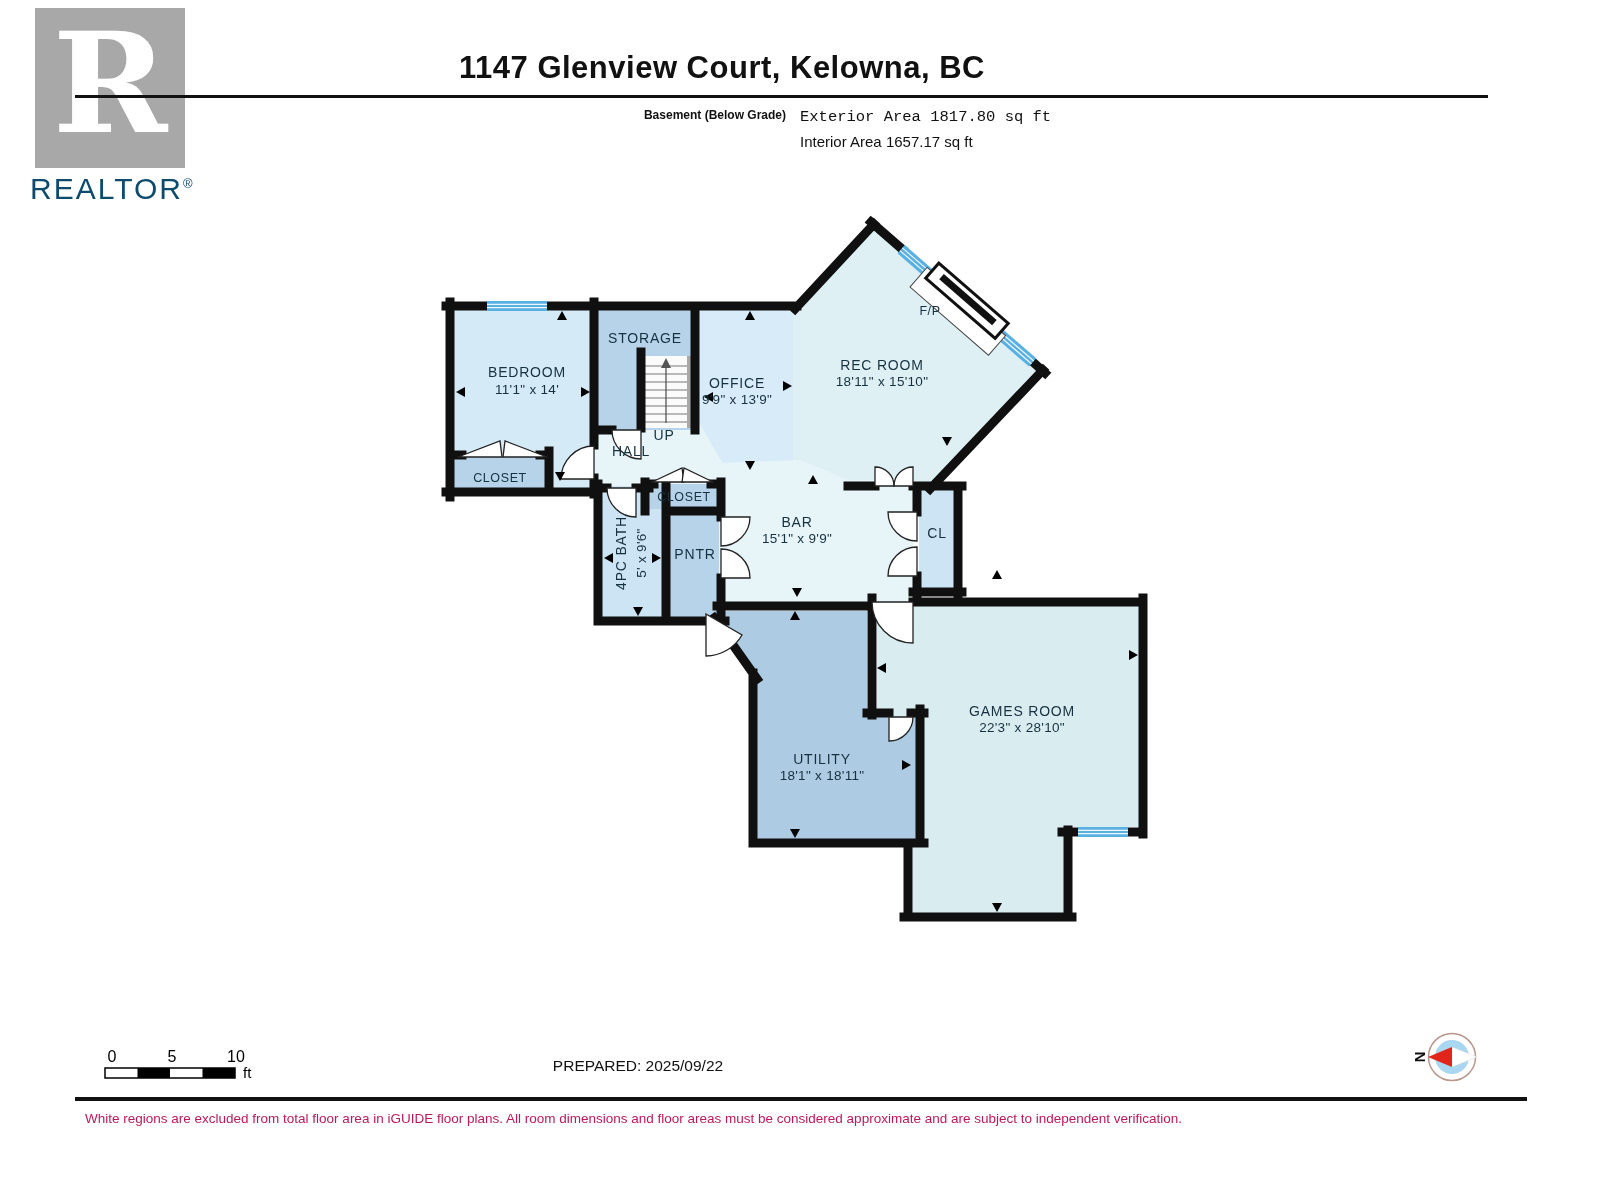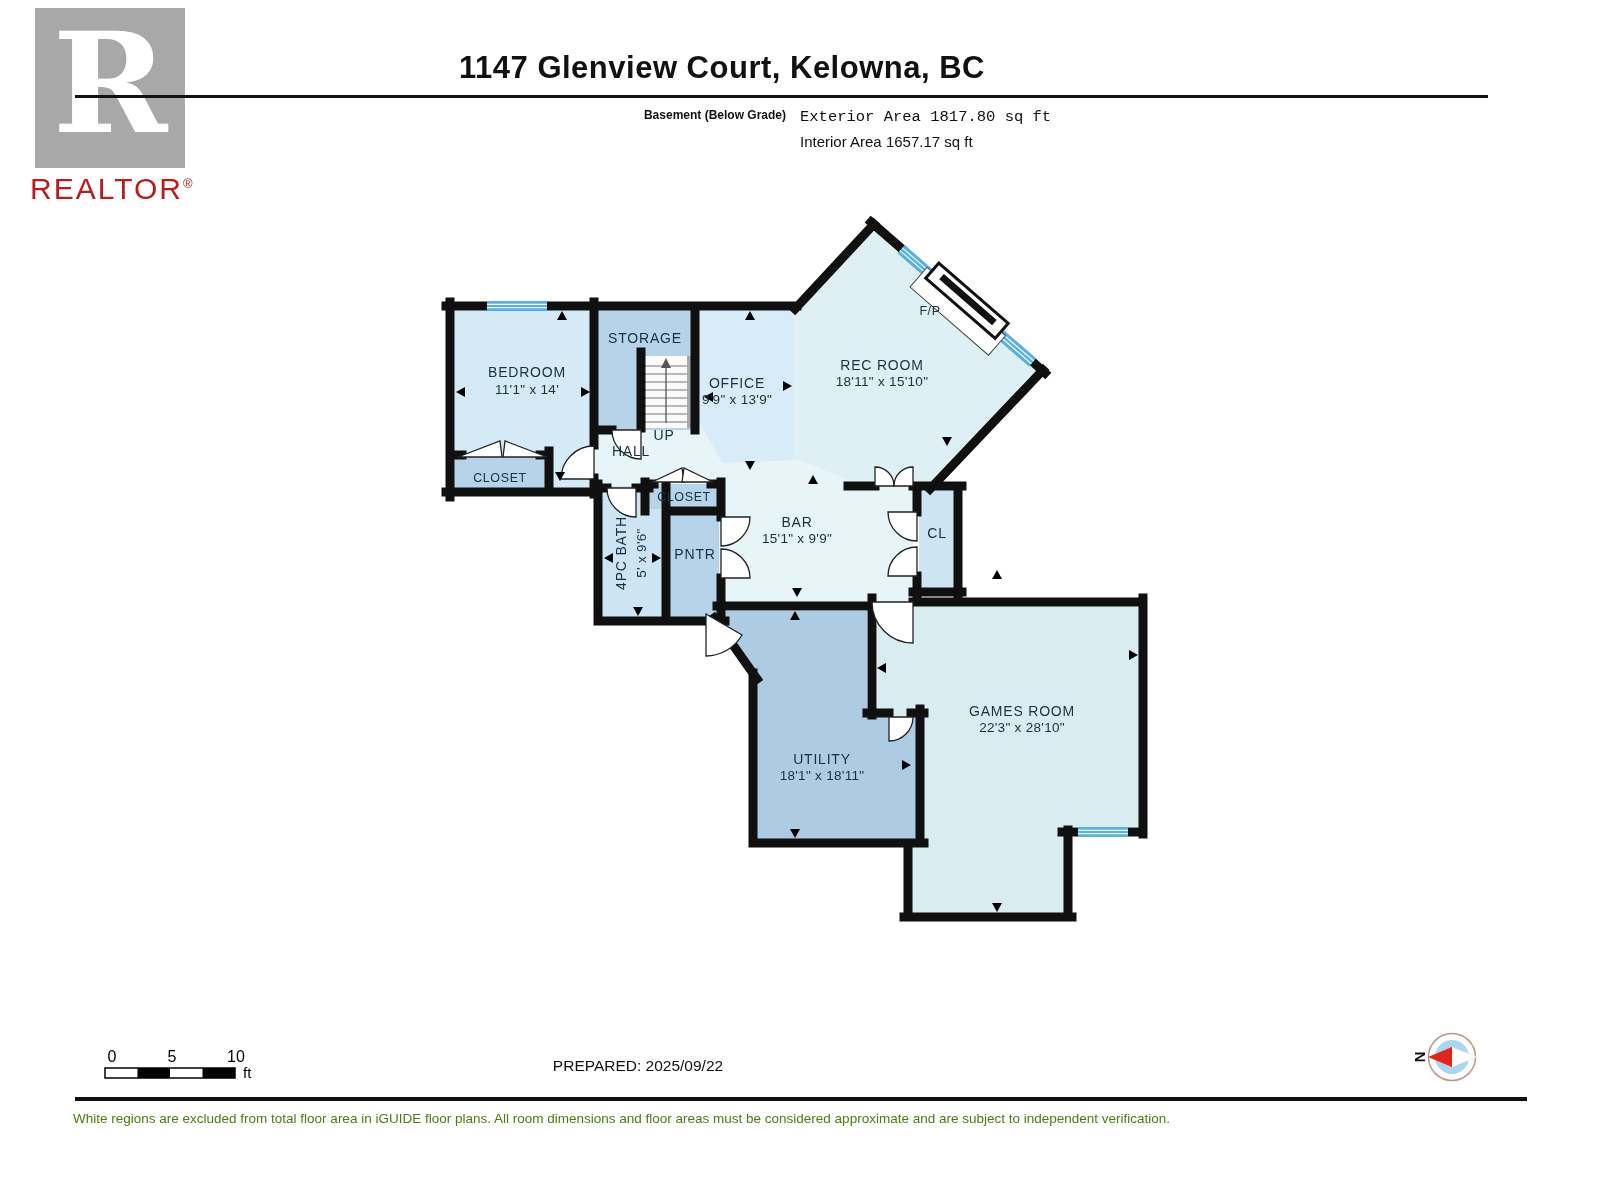--- a/index.html
+++ b/index.html
@@ -3,33 +3,33 @@
 <meta charset="utf-8">
 <style>
   html,body{margin:0;padding:0;background:#fff;}
   .page{position:relative;width:1600px;height:1200px;background:#fff;overflow:hidden;
         font-family:"Liberation Sans",sans-serif;color:#111;}
   
   .logo-box{position:absolute;left:35px;top:8px;width:150px;height:160px;background:#a8a8a8;}
   .logo-r{position:absolute;left:0;top:-4px;width:150px;height:160px;
           font-family:"DejaVu Serif",serif;font-weight:bold;font-size:138px;line-height:160px;
           color:#fff;text-align:center;}
-  .logo-word{position:absolute;left:30px;top:172px;font-size:30px;letter-spacing:2px;color:#b91c1c;}
+  .logo-word{position:absolute;left:30px;top:172px;font-size:30px;letter-spacing:2px;color:#0c4a6e;}
   .logo-word sup{font-size:13px;}
   .title{position:absolute;left:0;top:50px;width:1444px;text-align:center;
          font-size:31px;font-weight:bold;letter-spacing:0.5px;}
   .rule-top{position:absolute;left:75px;top:95px;width:1413px;height:3px;background:#111;}
   .sub-left{position:absolute;left:400px;top:108px;width:386px;text-align:right;
             font-size:12px;font-weight:bold;}
   .sub-ext{position:absolute;left:800px;top:108px;font-size:15.5px;font-family:Liberation Mono, monospace;}
   .sub-int{position:absolute;left:800px;top:133px;font-size:15px;}
   
   .prepared{position:absolute;left:0;top:1057px;width:1276px;text-align:center;font-size:15.5px;}
   .rule-bottom{position:absolute;left:75px;top:1097px;width:1452px;height:4px;background:#111;}
-  .disclaimer{position:absolute;left:73px;top:1111px;font-size:13.5px;white-space:nowrap;color:#4d7c0f;}
+  .disclaimer{position:absolute;left:85px;top:1111px;font-size:13.5px;white-space:nowrap;color:#be185d;}
   svg.plan{position:absolute;left:0;top:0;}
   svg text{font-family:"Liberation Sans",sans-serif;}
   .room-name{font-size:14px;letter-spacing:0.8px;fill:#16313f;}
   .room-dims{font-size:13.5px;letter-spacing:0.3px;fill:#16313f;}
   .small-label{font-size:12.5px;letter-spacing:0.6px;fill:#16313f;}
 </style>
 </head>
 <body>
 
 <div class="page">

